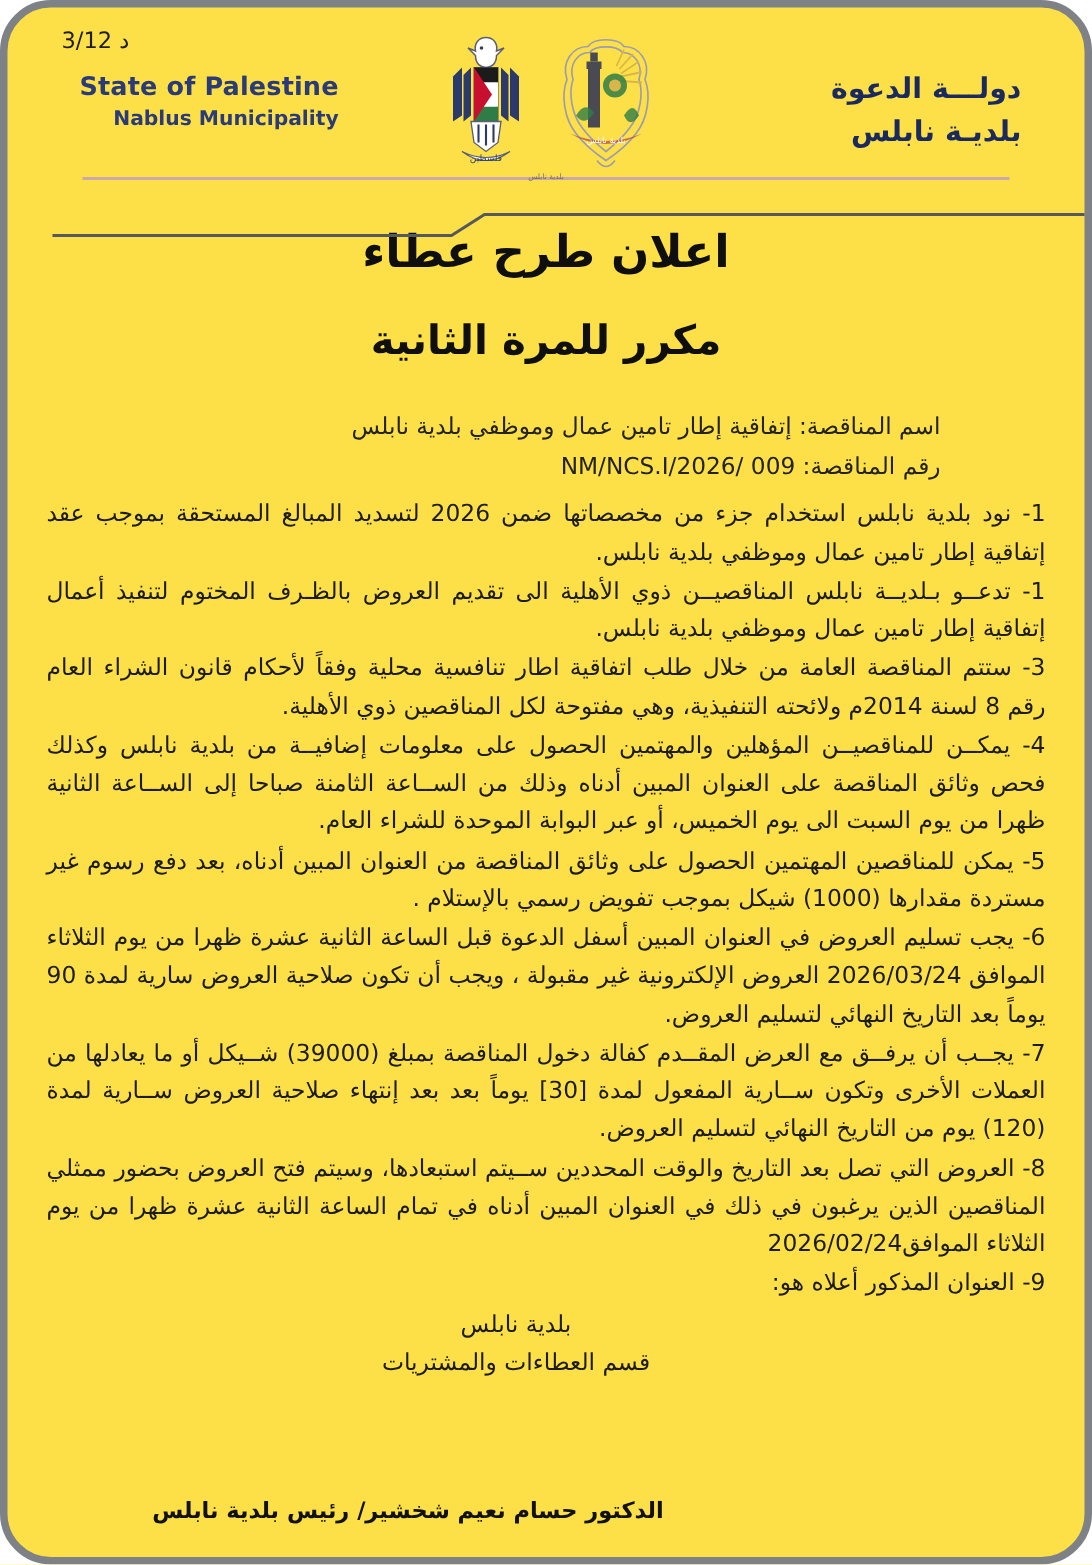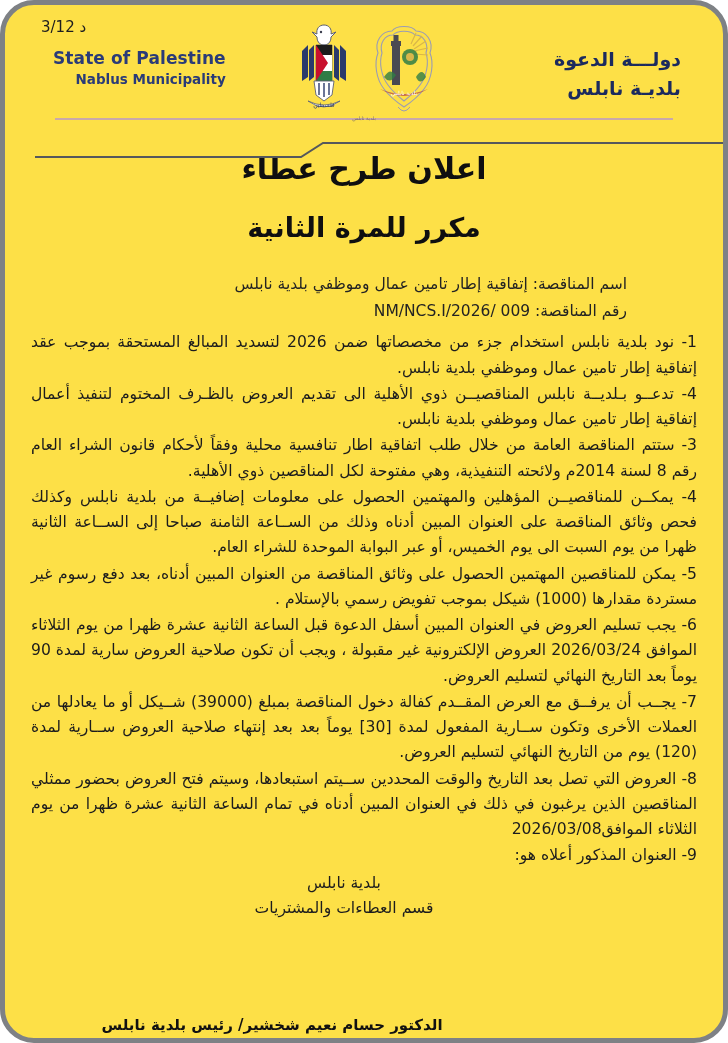--- a/index.html
+++ b/index.html
@@ -156,21 +156,21 @@
     text-align: center;
     color: #1c1c1d;
     font-size: 15.6px;
     line-height: 1.62;
     padding-right: 40px;
   }
 
   
   .signature {
     position: absolute;
-    bottom: 4px;
+    bottom: 22px;
     left: 0;
     right: 0;
     text-align: center;
     font-size: 15px;
     font-weight: bold;
     color: #111;
   }
   .signature .sig-inner {
     display: inline-block;
     transform: translateX(-92px);
@@ -272,27 +272,27 @@
     <div class="title-sub">مكرر للمرة الثانية</div>
   </div>
 
   <div class="meta">
     <div>اسم المناقصة: إتفاقية إطار تامين عمال وموظفي بلدية نابلس</div>
     <div class="meta-num">رقم المناقصة: 009 /NM/NCS.I/2026</div>
   </div>
 
   <div class="clauses">
     <p class="clause">1- نود بلدية نابلس استخدام جزء من مخصصاتها ضمن 2026 لتسديد المبالغ المستحقة بموجب عقد إتفاقية إطار تامين عمال وموظفي بلدية نابلس.</p>
-    <p class="clause">4- تدعــو بـلديــة نابلس المناقصيــن ذوي الأهلية الى تقديم العروض بالظـرف المختوم لتنفيذ أعمال إتفاقية إطار تامين عمال وموظفي بلدية نابلس.</p>
+    <p class="clause">1- تدعــو بـلديــة نابلس المناقصيــن ذوي الأهلية الى تقديم العروض بالظـرف المختوم لتنفيذ أعمال إتفاقية إطار تامين عمال وموظفي بلدية نابلس.</p>
     <p class="clause">3- ستتم المناقصة العامة من خلال طلب اتفاقية اطار تنافسية محلية وفقاً لأحكام قانون الشراء العام رقم 8 لسنة 2014م ولائحته التنفيذية، وهي مفتوحة لكل المناقصين ذوي الأهلية.</p>
     <p class="clause">4- يمكــن للمناقصيــن المؤهلين والمهتمين الحصول على معلومات إضافيــة من بلدية نابلس وكذلك فحص وثائق المناقصة على العنوان المبين أدناه وذلك من الســاعة الثامنة صباحا إلى الســاعة الثانية ظهرا من يوم السبت الى يوم الخميس، أو عبر البوابة الموحدة للشراء العام.</p>
     <p class="clause">5- يمكن للمناقصين المهتمين الحصول على وثائق المناقصة من العنوان المبين أدناه، بعد دفع رسوم غير مستردة مقدارها (1000) شيكل بموجب تفويض رسمي بالإستلام .</p>
     <p class="clause">6- يجب تسليم العروض في العنوان المبين أسفل الدعوة قبل الساعة الثانية عشرة ظهرا من يوم الثلاثاء الموافق 2026/03/24 العروض الإلكترونية غير مقبولة ، ويجب أن تكون صلاحية العروض سارية لمدة 90 يوماً بعد التاريخ النهائي لتسليم العروض.</p>
     <p class="clause">7- يجــب أن يرفــق مع العرض المقــدم كفالة دخول المناقصة بمبلغ (39000) شــيكل أو ما يعادلها من العملات الأخرى وتكون ســارية المفعول لمدة [30] يوماً بعد بعد إنتهاء صلاحية العروض ســارية لمدة (120) يوم من التاريخ النهائي لتسليم العروض.</p>
-    <p class="clause">8- العروض التي تصل بعد التاريخ والوقت المحددين ســيتم استبعادها، وسيتم فتح العروض بحضور ممثلي المناقصين الذين يرغبون في ذلك في العنوان المبين أدناه في تمام الساعة الثانية عشرة ظهرا من يوم الثلاثاء الموافق2026/03/08</p>
+    <p class="clause">8- العروض التي تصل بعد التاريخ والوقت المحددين ســيتم استبعادها، وسيتم فتح العروض بحضور ممثلي المناقصين الذين يرغبون في ذلك في العنوان المبين أدناه في تمام الساعة الثانية عشرة ظهرا من يوم الثلاثاء الموافق2026/02/24</p>
     <p class="clause">9- العنوان المذكور أعلاه هو:</p>
   </div>
 
   <div class="address">
     <div>بلدية نابلس</div>
     <div>قسم العطاءات والمشتريات</div>
   </div>
 
   <div class="signature">
     <span class="sig-inner">الدكتور حسام نعيم شخشير/ رئيس بلدية نابلس</span>

